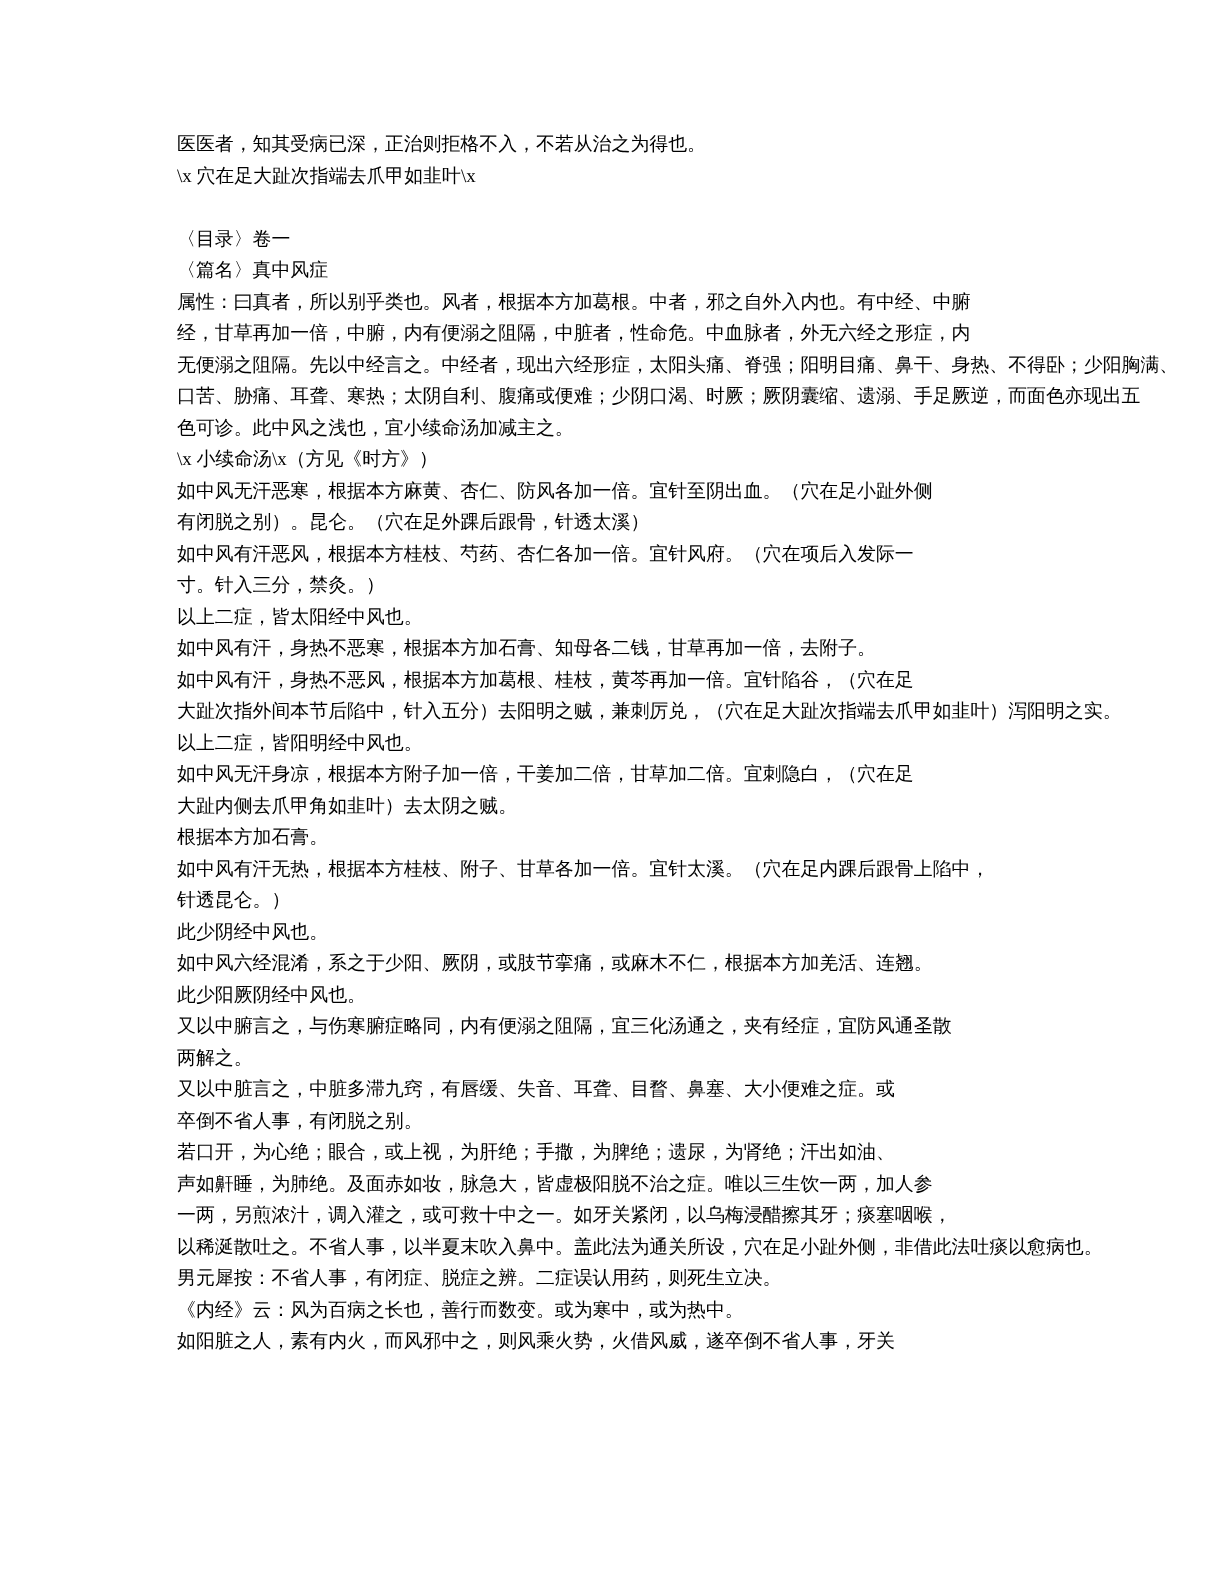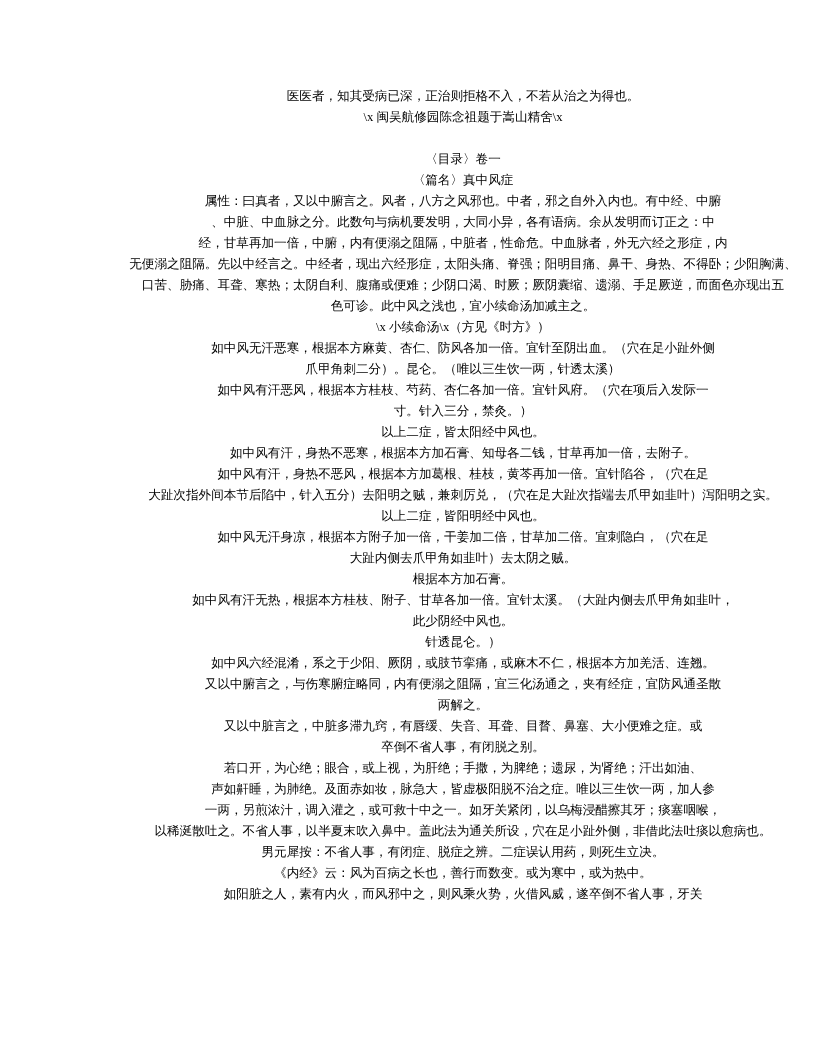--- a/index.html
+++ b/index.html
@@ -20,56 +20,56 @@
       left: 118px;
       top: 86px;
       width: 690px;
     }
     .text-line {
       font-size: 12.6px;
       line-height: 21px;
       min-height: 21px;
       color: #000000;
       white-space: pre;
-      text-align: center;
+      text-align: left;
     }
   </style>
 </head>
 <body>
 
 <div class="page">
   <div class="text-block" id="text-block">
       <div class="text-line">医医者，知其受病已深，正治则拒格不入，不若从治之为得也。</div>
-      <div class="text-line">\x 闽吴航修园陈念祖题于嵩山精舍\x</div>
+      <div class="text-line">\x 穴在足大趾次指端去爪甲如韭叶\x</div>
       <div class="text-line"></div>
       <div class="text-line">〈目录〉卷一</div>
       <div class="text-line">〈篇名〉真中风症</div>
-      <div class="text-line">属性：曰真者，又以中腑言之。风者，八方之风邪也。中者，邪之自外入内也。有中经、中腑</div>
-      <div class="text-line">、中脏、中血脉之分。此数句与病机要发明，大同小异，各有语病。余从发明而订正之：中</div>
+      <div class="text-line">属性：曰真者，所以别乎类也。风者，根据本方加葛根。中者，邪之自外入内也。有中经、中腑</div>
       <div class="text-line">经，甘草再加一倍，中腑，内有便溺之阻隔，中脏者，性命危。中血脉者，外无六经之形症，内</div>
       <div class="text-line">无便溺之阻隔。先以中经言之。中经者，现出六经形症，太阳头痛、脊强；阳明目痛、鼻干、身热、不得卧；少阳胸满、</div>
       <div class="text-line">口苦、胁痛、耳聋、寒热；太阴自利、腹痛或便难；少阴口渴、时厥；厥阴囊缩、遗溺、手足厥逆，而面色亦现出五</div>
       <div class="text-line">色可诊。此中风之浅也，宜小续命汤加减主之。</div>
       <div class="text-line">\x 小续命汤\x（方见《时方》）</div>
       <div class="text-line">如中风无汗恶寒，根据本方麻黄、杏仁、防风各加一倍。宜针至阴出血。（穴在足小趾外侧</div>
-      <div class="text-line">爪甲角刺二分）。昆仑。（唯以三生饮一两，针透太溪）</div>
+      <div class="text-line">有闭脱之别）。昆仑。（穴在足外踝后跟骨，针透太溪）</div>
       <div class="text-line">如中风有汗恶风，根据本方桂枝、芍药、杏仁各加一倍。宜针风府。（穴在项后入发际一</div>
       <div class="text-line">寸。针入三分，禁灸。）</div>
       <div class="text-line">以上二症，皆太阳经中风也。</div>
       <div class="text-line">如中风有汗，身热不恶寒，根据本方加石膏、知母各二钱，甘草再加一倍，去附子。</div>
       <div class="text-line">如中风有汗，身热不恶风，根据本方加葛根、桂枝，黄芩再加一倍。宜针陷谷，（穴在足</div>
       <div class="text-line">大趾次指外间本节后陷中，针入五分）去阳明之贼，兼刺厉兑，（穴在足大趾次指端去爪甲如韭叶）泻阳明之实。</div>
       <div class="text-line">以上二症，皆阳明经中风也。</div>
       <div class="text-line">如中风无汗身凉，根据本方附子加一倍，干姜加二倍，甘草加二倍。宜刺隐白，（穴在足</div>
       <div class="text-line">大趾内侧去爪甲角如韭叶）去太阴之贼。</div>
       <div class="text-line">根据本方加石膏。</div>
-      <div class="text-line">如中风有汗无热，根据本方桂枝、附子、甘草各加一倍。宜针太溪。（大趾内侧去爪甲角如韭叶，</div>
+      <div class="text-line">如中风有汗无热，根据本方桂枝、附子、甘草各加一倍。宜针太溪。（穴在足内踝后跟骨上陷中，</div>
+      <div class="text-line">针透昆仑。）</div>
       <div class="text-line">此少阴经中风也。</div>
-      <div class="text-line">针透昆仑。）</div>
       <div class="text-line">如中风六经混淆，系之于少阳、厥阴，或肢节挛痛，或麻木不仁，根据本方加羌活、连翘。</div>
+      <div class="text-line">此少阳厥阴经中风也。</div>
       <div class="text-line">又以中腑言之，与伤寒腑症略同，内有便溺之阻隔，宜三化汤通之，夹有经症，宜防风通圣散</div>
       <div class="text-line">两解之。</div>
       <div class="text-line">又以中脏言之，中脏多滞九窍，有唇缓、失音、耳聋、目瞀、鼻塞、大小便难之症。或</div>
       <div class="text-line">卒倒不省人事，有闭脱之别。</div>
       <div class="text-line">若口开，为心绝；眼合，或上视，为肝绝；手撒，为脾绝；遗尿，为肾绝；汗出如油、</div>
       <div class="text-line">声如鼾睡，为肺绝。及面赤如妆，脉急大，皆虚极阳脱不治之症。唯以三生饮一两，加人参</div>
       <div class="text-line">一两，另煎浓汁，调入灌之，或可救十中之一。如牙关紧闭，以乌梅浸醋擦其牙；痰塞咽喉，</div>
       <div class="text-line">以稀涎散吐之。不省人事，以半夏末吹入鼻中。盖此法为通关所设，穴在足小趾外侧，非借此法吐痰以愈病也。</div>
       <div class="text-line">男元犀按：不省人事，有闭症、脱症之辨。二症误认用药，则死生立决。</div>
       <div class="text-line">《内经》云：风为百病之长也，善行而数变。或为寒中，或为热中。</div>

